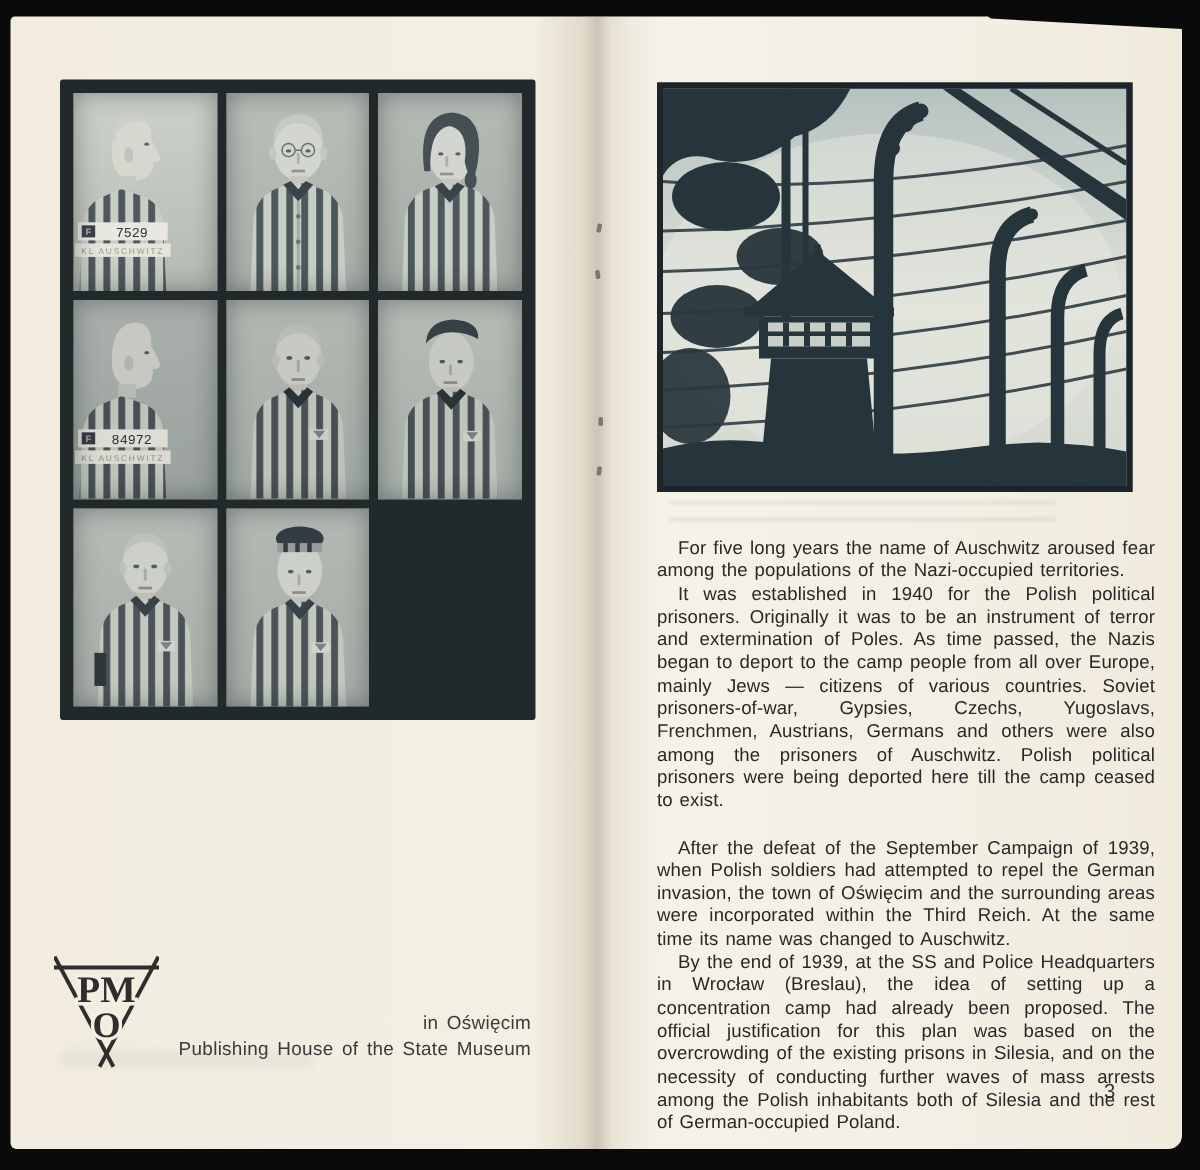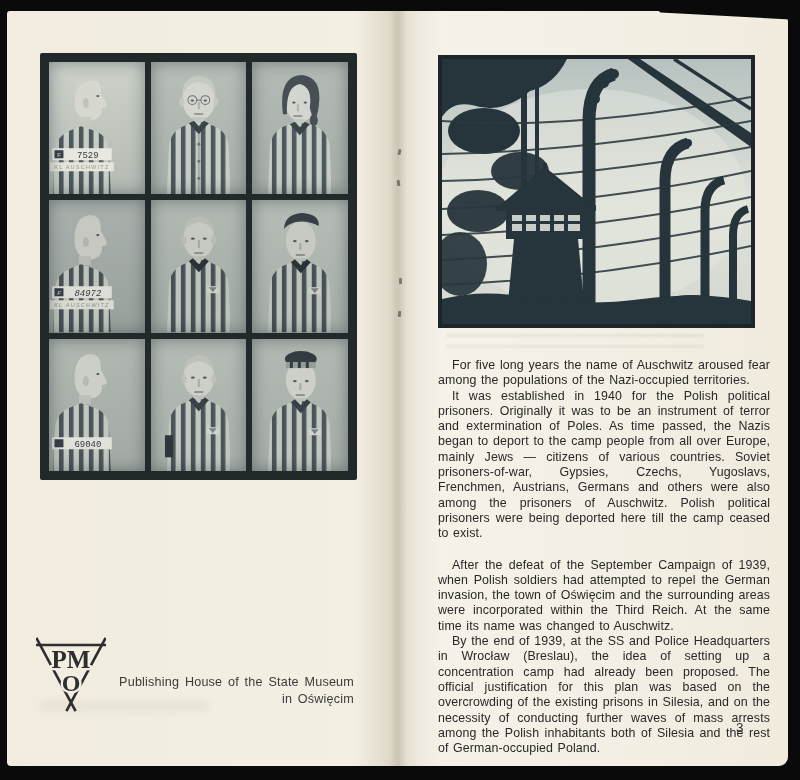--- a/index.html
+++ b/index.html
@@ -21,21 +21,21 @@
   
   .mug-sheet{position:absolute;left:40px;top:53px;width:317px;height:427px;background:#22292b;
          display:grid;grid-template-columns:repeat(3,1fr);grid-template-rows:repeat(3,1fr);
          gap:6px;padding:9px;box-sizing:border-box;border-radius:2px;}
   .mug{position:relative;overflow:hidden;}
   .mug svg{position:absolute;inset:0;width:100%;height:100%;}
   .mug::after{content:"";position:absolute;inset:0;box-shadow:inset 0 0 16px rgba(24,34,37,.42);}
   .c11{background:linear-gradient(180deg,#ccd1c9,#b5bbb4);}
   .c12{background:linear-gradient(180deg,#b8beb8,#a9b0aa);}
   .c13{background:linear-gradient(180deg,#b4bab4,#a7aea8);}
-  .c21{background:linear-gradient(180deg,#aab1ac,#99a19c);font-style:italic;}
+  .c21{background:linear-gradient(180deg,#aab1ac,#99a19c);}
   .c22{background:linear-gradient(180deg,#b2b9b3,#a3aba5);}
   .c23{background:linear-gradient(180deg,#b6bcb6,#a7afa9);}
   .c31{background:linear-gradient(180deg,#b1b7b1,#a3aaa4);}
   .c32{background:linear-gradient(180deg,#b5bbb5,#a8afa9);}
   .c33{background:linear-gradient(180deg,#b3b9b3,#a6ada7);}
   .row2 svg{filter:brightness(.94) contrast(1.03);}
   .row3 svg{filter:brightness(.97);}
   
   .camp{position:absolute;left:438px;top:55px;width:317px;height:273px;background:#25333a;
         border:4px solid #1c252a;box-sizing:border-box;}
@@ -178,34 +178,20 @@
         <rect x="43" y="58" width="12" height="8" fill="#c2c6be"></rect>
         <path d="M16,132 L18,85 Q20,69 35,64 L43,61 L55,61 L62,64 Q76,69 78,85 L80,132 Z" fill="url(#stripesP)"></path>
         <path d="M39,62 L49,73 L59,62 L55,59 L49,65 L43,59 Z" fill="#2e383d"></path>
         <g>
           <rect x="57" y="87" width="12" height="7" fill="#d8dad2"></rect>
           <path d="M59,88 l4,5 l4,-5 z" fill="#5a6467" opacity=".7"></path>
         </g>
       </svg>
     </div>
 
-    <div class="mug c31 row3">
-      <svg viewBox="0 0 96 132" preserveAspectRatio="none">
-        <path d="M27,28 Q30,16 41,15 Q51,15 52,26 L52,31 Q57,39 58,43 Q58,46 53,46 Q54,52 50,56 Q45,60 39,59 Q28,57 26,45 Q25,34 27,28 Z" fill="#d2d5cd"></path>
-        <ellipse cx="37" cy="42" rx="3" ry="5" fill="#bbc0b8"></ellipse>
-        <ellipse cx="49" cy="35" rx="1.6" ry="1.1" fill="#565f62"></ellipse>
-        <rect x="30" y="56" width="12" height="9" fill="#c2c5bd"></rect>
-        <path d="M4,132 L6,88 Q8,73 22,68 L32,64 L44,68 Q58,72 60,86 L62,132 Z" fill="url(#stripesP)"></path>
-        <g>
-          <rect x="3" y="98" width="60" height="12" fill="#e9e8e0"></rect>
-          <rect x="5.5" y="100" width="9" height="8" fill="#39424a"></rect>
-          <text x="39" y="107.5" font-size="9" text-anchor="middle" fill="#333b40" font-family="Liberation Mono,monospace">69040</text>
-        </g>
-      </svg>
-    </div>
     <div class="mug c32 row3">
       <svg viewBox="0 0 96 132" preserveAspectRatio="none">
         <ellipse cx="48" cy="38" rx="15.5" ry="20" fill="#d3d6ce"></ellipse>
         <path d="M33,32 Q34,17 48,16 Q62,17 63,32 Q58,23 48,22 Q38,23 33,32 Z" fill="#c3c7bf"></path>
         <ellipse cx="33" cy="40" rx="2.5" ry="4.5" fill="#c3c7bf"></ellipse>
           <ellipse cx="63" cy="40" rx="2.5" ry="4.5" fill="#c3c7bf"></ellipse>
         <ellipse cx="42" cy="38.5" rx="2" ry="1.2" fill="#565f62"></ellipse>
           <ellipse cx="54" cy="38.5" rx="2" ry="1.2" fill="#565f62"></ellipse>
         <rect x="47" y="40" width="2" height="8" fill="#abb0a8"></rect>
         <rect x="43.5" y="52" width="9" height="1.8" fill="#8c928b"></rect>
@@ -247,22 +233,22 @@
   <svg class="logo" viewBox="0 0 70 76">
     <g stroke="#2e2e2e" stroke-width="2.6" fill="none" stroke-linecap="square">
       <line x1="1" y1="9" x2="69" y2="9"></line>
       <line x1="1" y1="3" x2="39" y2="74"></line>
       <line x1="69" y1="3" x2="31" y2="74"></line>
     </g>
     <text x="35" y="32" text-anchor="middle" font-size="25" font-weight="bold" font-family="'Liberation Serif',serif" fill="#2e2e2e" stroke="#f3efe3" stroke-width="4.5" paint-order="stroke">PM</text>
     <text x="35" y="55" text-anchor="middle" font-size="24" font-weight="bold" font-family="'Liberation Serif',serif" fill="#2e2e2e" stroke="#f3efe3" stroke-width="4.5" paint-order="stroke">O</text>
   </svg>
   <div class="pub">
+    <div>in Oświęcim</div>
     <div>Publishing House of the State Museum</div>
-    <div>in Oświęcim</div>
   </div>
   <div class="smudge-bl"></div>
 
   <div class="camp">
     <svg viewBox="0 0 309 265" preserveAspectRatio="none">
       <rect width="309" height="265" fill="url(#skyG)"></rect>
       <ellipse cx="150" cy="140" rx="155" ry="110" fill="#e7e9df" opacity=".45"></ellipse>
 
       <g fill="#26343b">
         <path d="M0,0 L125,0 Q112,26 88,32 Q60,56 30,46 Q10,42 0,58 Z"></path>

